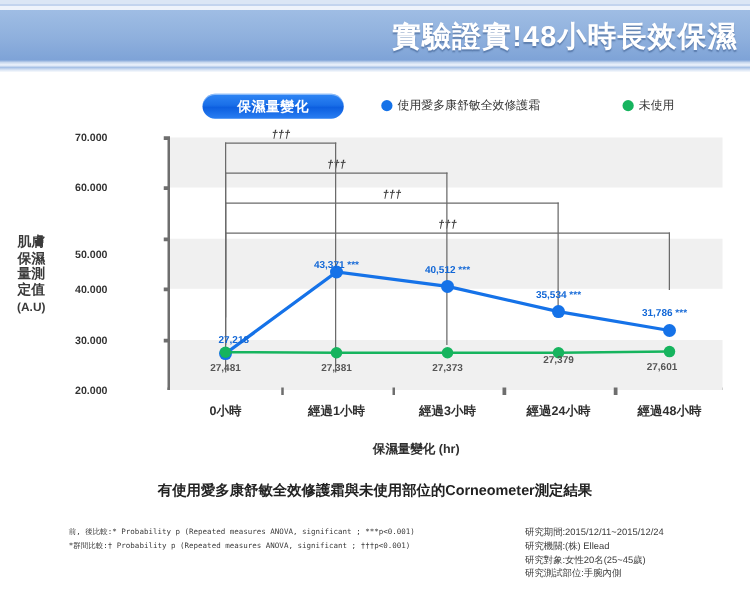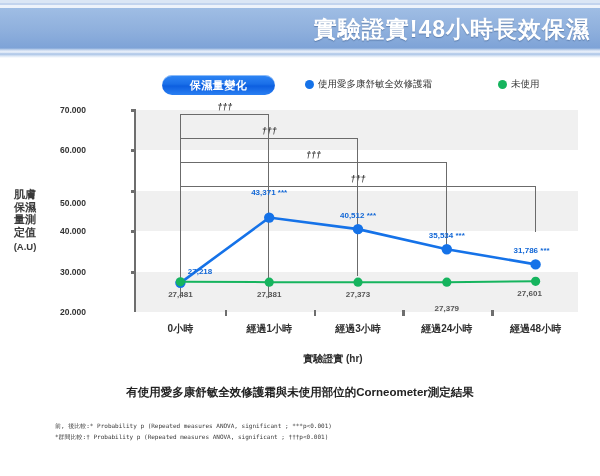--- a/index.html
+++ b/index.html
@@ -354,46 +354,52 @@
             <circle cx="222" cy="119.13152" r="5.2" fill="#1572e8"></circle>
             <circle cx="310.79999999999995" cy="139.24264" r="5.2" fill="#1572e8"></circle>
             <circle cx="399.59999999999997" cy="154.38456" r="5.2" fill="#1572e8"></circle>
             <polyline points="44.4,171.77676 133.2,172.18076 222,172.21308 310.79999999999995,172.18884 399.59999999999997,171.29196000000002" fill="none" stroke="#16b45e" stroke-width="2.0"></polyline>
             <circle cx="44.4" cy="171.77676" r="4.6" fill="#16b45e"></circle>
             <circle cx="133.2" cy="172.18076" r="4.6" fill="#16b45e"></circle>
             <circle cx="222" cy="172.21308" r="4.6" fill="#16b45e"></circle>
             <circle cx="310.79999999999995" cy="172.18884" r="4.6" fill="#16b45e"></circle>
             <circle cx="399.59999999999997" cy="171.29196000000002" r="4.6" fill="#16b45e"></circle>
           </svg>
-      <div class="pt-label blue" style="top: 156.839px; left: 64px;">27,218</div>
-          <div class="pt-label blue" style="top: 78px; left: 133.2px;">43,371 <span class="stars">***</span></div>
+      <div class="pt-label blue" style="top: 156.839px; left: 51px;">27,218</div>
+          <div class="pt-label blue" style="top: 97px; left: 133.2px;">43,371 <span class="stars">***</span></div>
           <div class="pt-label blue" style="top: 101.132px; left: 222px;">40,512 <span class="stars">***</span></div>
           <div class="pt-label blue" style="top: 121.243px; left: 310.8px;">35,534 <span class="stars">***</span></div>
           <div class="pt-label blue" style="top: 136.385px; left: 395.6px;">31,786 <span class="stars">***</span></div>
           <div class="pt-label green-below" style="top: 179.777px; left: 44.4px;">27,481</div>
           <div class="pt-label green-below" style="top: 180.181px; left: 133.2px;">27,381</div>
           <div class="pt-label green-below" style="top: 180.213px; left: 222px;">27,373</div>
-          <div class="pt-label green-below" style="top: 194px; left: 310.8px;">27,379</div>
+          <div class="pt-label green-below" style="top: 173px; left: 310.8px;">27,379</div>
           <div class="pt-label green-below" style="top: 179.292px; left: 393.6px;">27,601</div>
           <div class="x-tick-mark" style="left: 88.8px;"></div>
           <div class="x-tick-mark" style="left: 177.6px;"></div>
           <div class="x-tick-mark" style="left: 266.4px;"></div>
           <div class="x-tick-mark" style="left: 355.2px;"></div>
           <div class="x-label" style="left: 44.4px; top: 212px;">0小時</div>
           <div class="x-label" style="left: 133.2px; top: 212px;">經過1小時</div>
           <div class="x-label" style="left: 222px; top: 212px;">經過3小時</div>
           <div class="x-label" style="left: 310.8px; top: 212px;">經過24小時</div>
           <div class="x-label" style="left: 399.6px; top: 212px;">經過48小時</div>
         </div>
     </div>
 
-    <div id="x-axis-title">實驗證實 (hr)</div>
+    <div id="x-axis-title">保濕量變化 (hr)</div>
   </div>
 
   <div id="caption">有使用愛多康舒敏全效修護霜與未使用部位的Corneometer測定結果</div>
 
   <div id="footnotes">
       <div class="footnote">前, 後比較:* Probability p (Repeated measures ANOVA, significant ; ***p&lt;0.001)</div>
       <div class="footnote">*群間比較:† Probability p (Repeated measures ANOVA, significant ; †††p&lt;0.001)</div>
     </div>
 
+  <div id="study-info">
+      <div class="study-line">研究期間:2015/12/11~2015/12/24</div>
+      <div class="study-line">研究機關:(株) Ellead</div>
+      <div class="study-line">研究對象:女性20名(25~45歲)</div>
+      <div class="study-line">研究測試部位:手腕內側</div>
+    </div>
 
 </div>
 
 </body></html>

